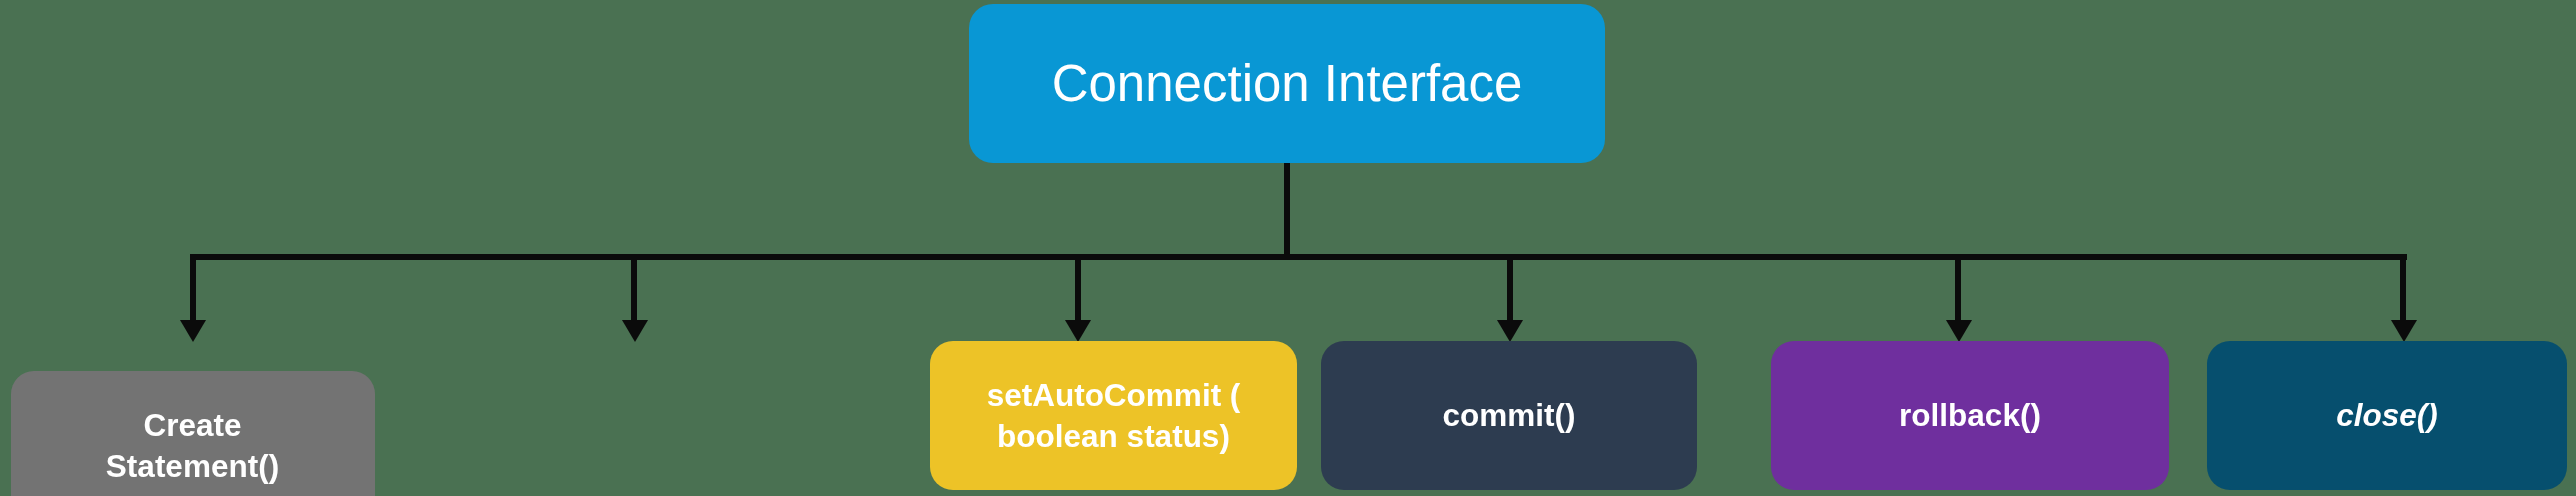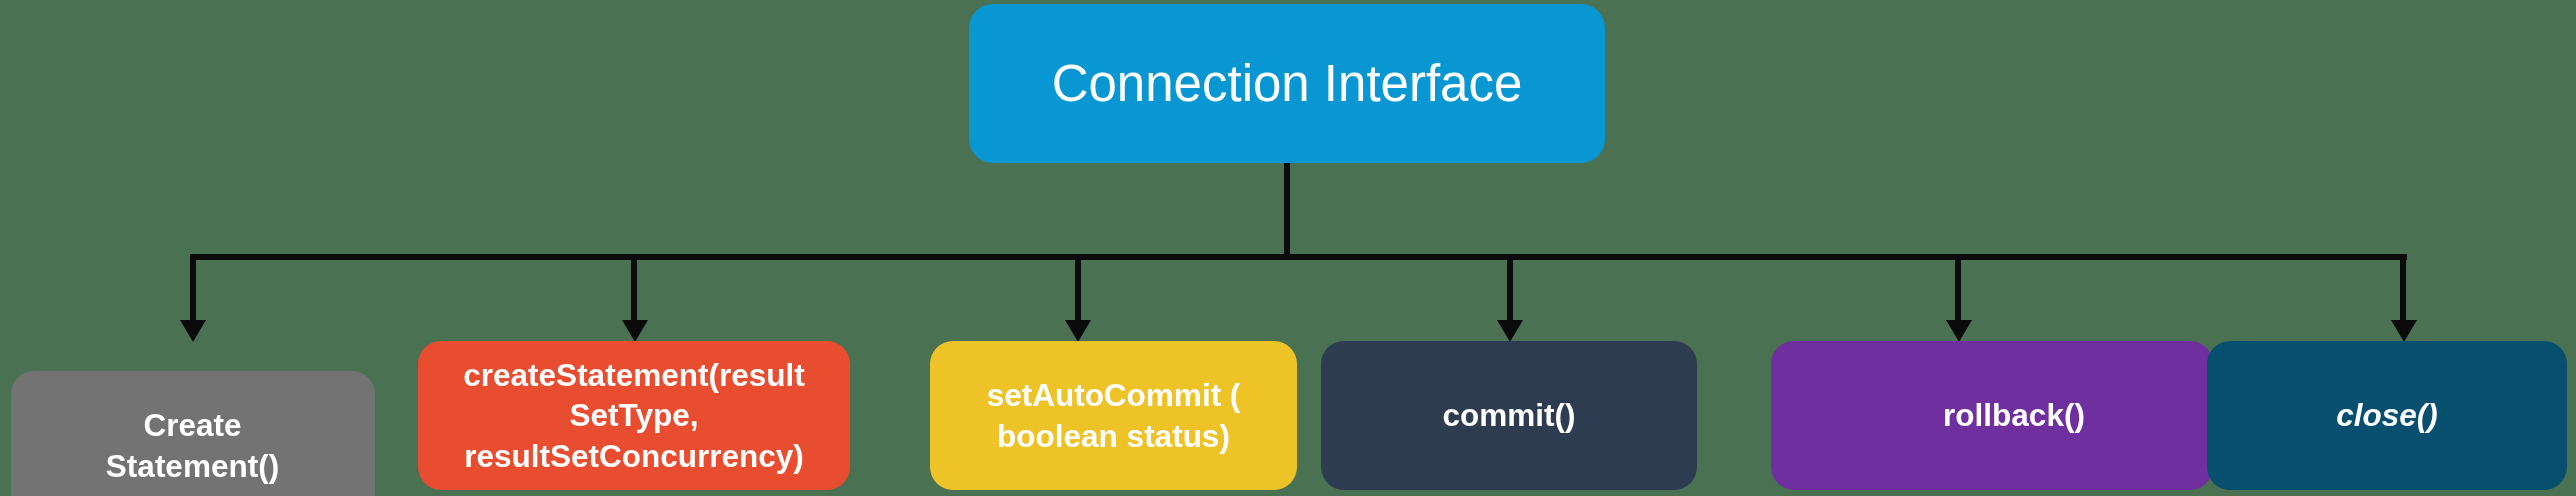--- a/index.html
+++ b/index.html
@@ -87,36 +87,31 @@
   <div class="arrow-head" style="left: 1946px; border-top-color: rgb(11, 11, 11);"></div>
 
   <div class="connector arrow-line" style="left: 2400px; background-color: rgb(11, 11, 11);"></div>
   <div class="arrow-head" style="left: 2391px; border-top-color: rgb(11, 11, 11);"></div>
 
   <div class="node child-node" style="left: 10.5px; width: 364px; background-color: #737373; margin-top: 30px;">
     <span class="label">Create
 Statement()</span>
   </div>
 
-  <div class="node child-node" style="left: 418px; width: 432px; background-color: rgb(232, 77, 48);">
-    <span class="label">createStatement(result
-SetType,
-resultSetConcurrency)</span>
-  </div>
 
   <div class="node child-node" style="left: 930px; width: 367px; background-color: rgb(237, 195, 39);">
     <span class="label">setAutoCommit (
 boolean status)</span>
   </div>
 
   <div class="node child-node" style="left: 1321px; width: 376px; background-color: rgb(45, 60, 80);">
     <span class="label">commit()</span>
   </div>
 
-  <div class="node child-node" style="left: 1771px; width: 398px; background-color: rgb(111, 47, 158); padding-left: 44px;">
+  <div class="node child-node" style="left: 1771px; width: 398px; background-color: rgb(111, 47, 158);">
     <span class="label">rollback()</span>
   </div>
 
   <div class="node child-node" style="left: 2207px; width: 360px; background-color: rgb(6, 79, 110); font-style: italic;">
     <span class="label">close()</span>
   </div>
 
 </div>
 
 

